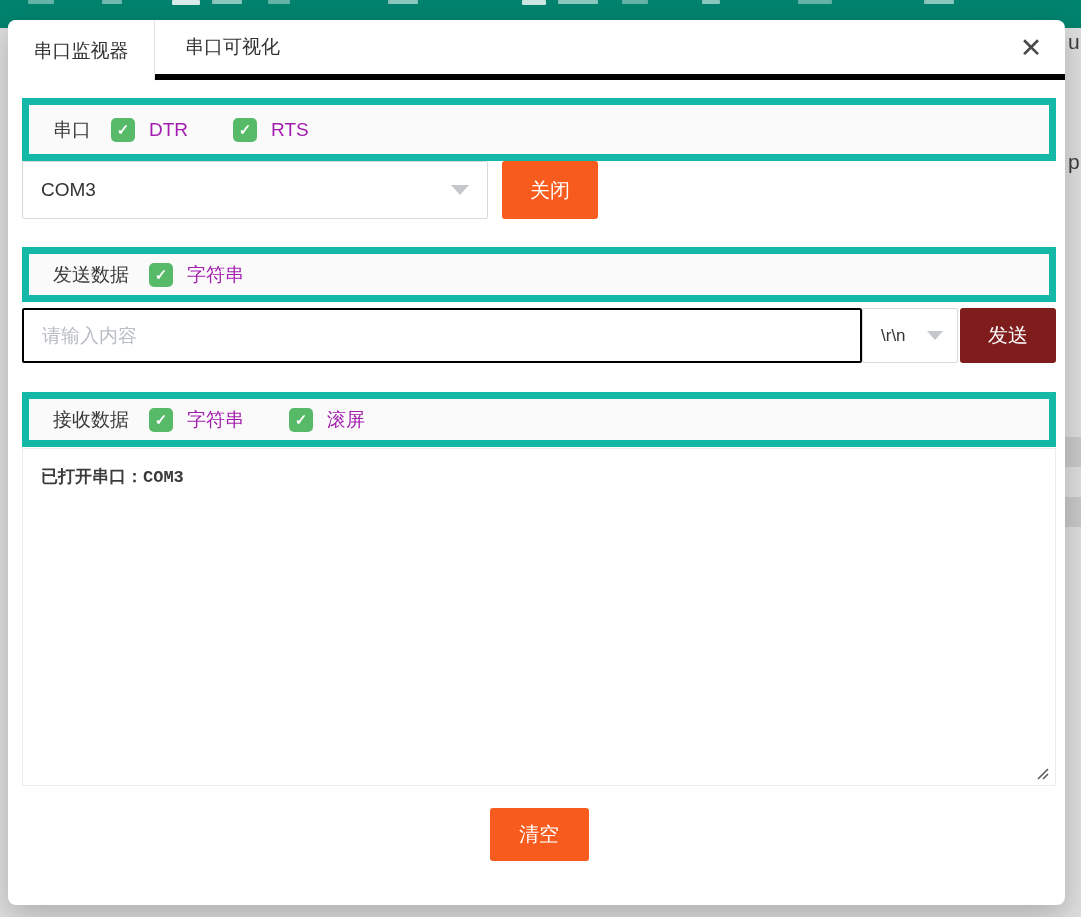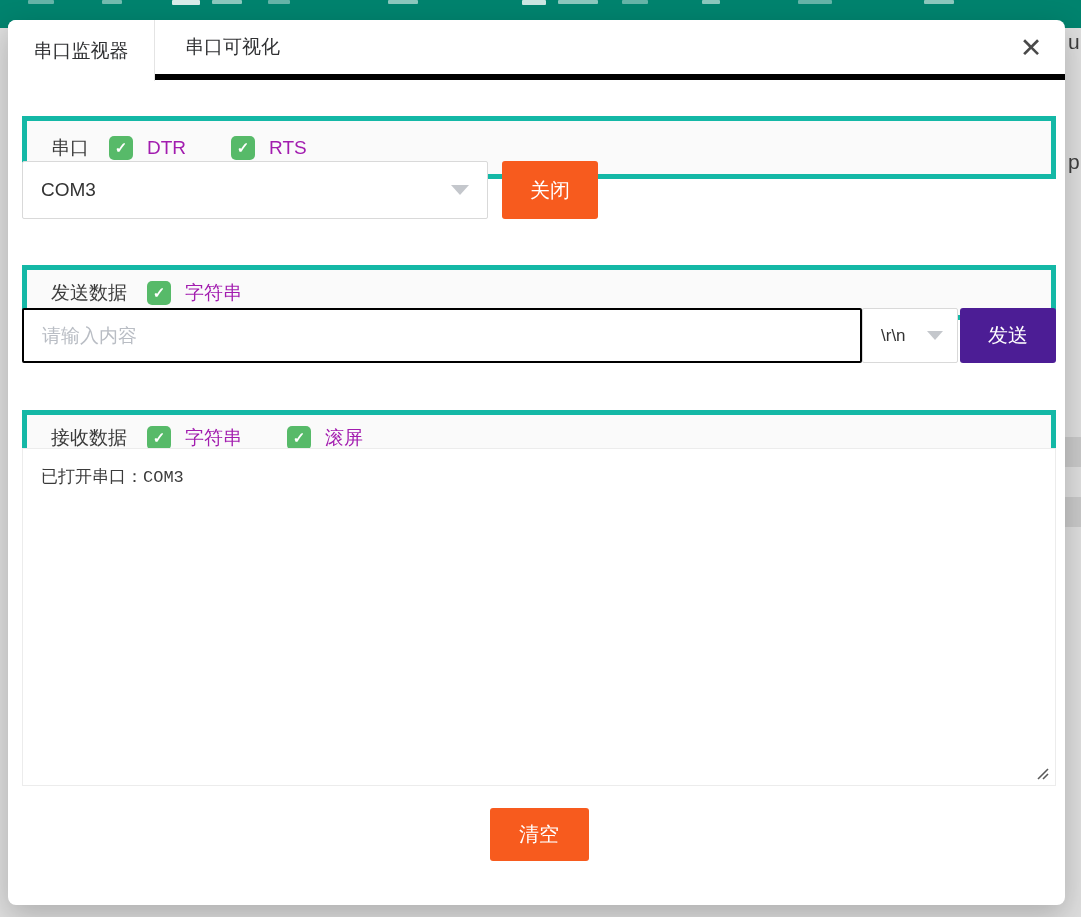--- a/index.html
+++ b/index.html
@@ -46,22 +46,22 @@
     position: absolute; right: 16px; top: 8px; width: 36px; height: 40px;
     display: flex; align-items: center; justify-content: center;
     font-size: 27px; color: #4a4a4a; cursor: pointer; font-weight: 400;
   }
 
   
   .content { position: absolute; left: 14px; top: 60px; width: 1034px; }
 
   .sec-header {
     position: absolute; left: 0; width: 1034px;
-    background: #fafafa; border: 5px solid #14b8a6;
-    display: flex; align-items: center; padding-left: 24px; margin-top: 18px;
+    background: #fafafa; border: 7px solid #14b8a6;
+    display: flex; align-items: center; padding-left: 24px;
   }
   .sec-label { font-size: 19px; color: #3b3b3b; margin-right: 20px; }
   .cb-pair { display: flex; align-items: center; margin-right: 45px; }
   .checkbox {
     width: 24px; height: 24px; border-radius: 5px; background: #57ba69;
     display: flex; align-items: center; justify-content: center;
     color: #fff; font-size: 15px; font-weight: bold; cursor: pointer;
     flex: none;
   }
   .cb-label { font-size: 19px; color: #a21caf; margin-left: 14px; }
@@ -78,33 +78,33 @@
     width: 0; height: 0; flex: none;
     border-left: 9px solid transparent; border-right: 9px solid transparent;
     border-top: 10px solid #c4c7cc;
   }
   .btn {
     border: none; border-radius: 3px; color: #fff; font-size: 20px;
     display: flex; align-items: center; justify-content: center;
     cursor: pointer; font-family: inherit;
   }
   .btn-orange { background: #f75b1e; }
-  .btn-blue { background: #4c1d95; font-family: Liberation Mono, monospace; }
+  .btn-blue { background: #7f1d1d; font-family: Liberation Mono, monospace; }
 
   .text-input {
     border: 2px solid #000000; border-radius: 2px; padding: 0 18px;
     font-size: 19px; color: #333; font-family: inherit; outline: none;
   }
   .text-input::placeholder { color: #b9bdc4; }
 
   .log-area {
     position: absolute; left: 0; width: 1034px; height: 338px;
     border: 1px solid #ececec; background: #fff;
     padding: 16px 18px; font-size: 17px; color: #3b3b3b;
-    overflow: auto; cursor: text;
+    overflow: auto; cursor: text; font-weight: bold;
   }
   .log-mono { font-family: "Liberation Mono", monospace; font-size: 17px; }
   .resize-handle { position: absolute; right: 6px; bottom: 5px; }
 
   .clear-wrap { position: absolute; left: 0; width: 1034px; display: flex; justify-content: center; }
 </style>
 </head>
 <body>
 
 <div class="menubar">

